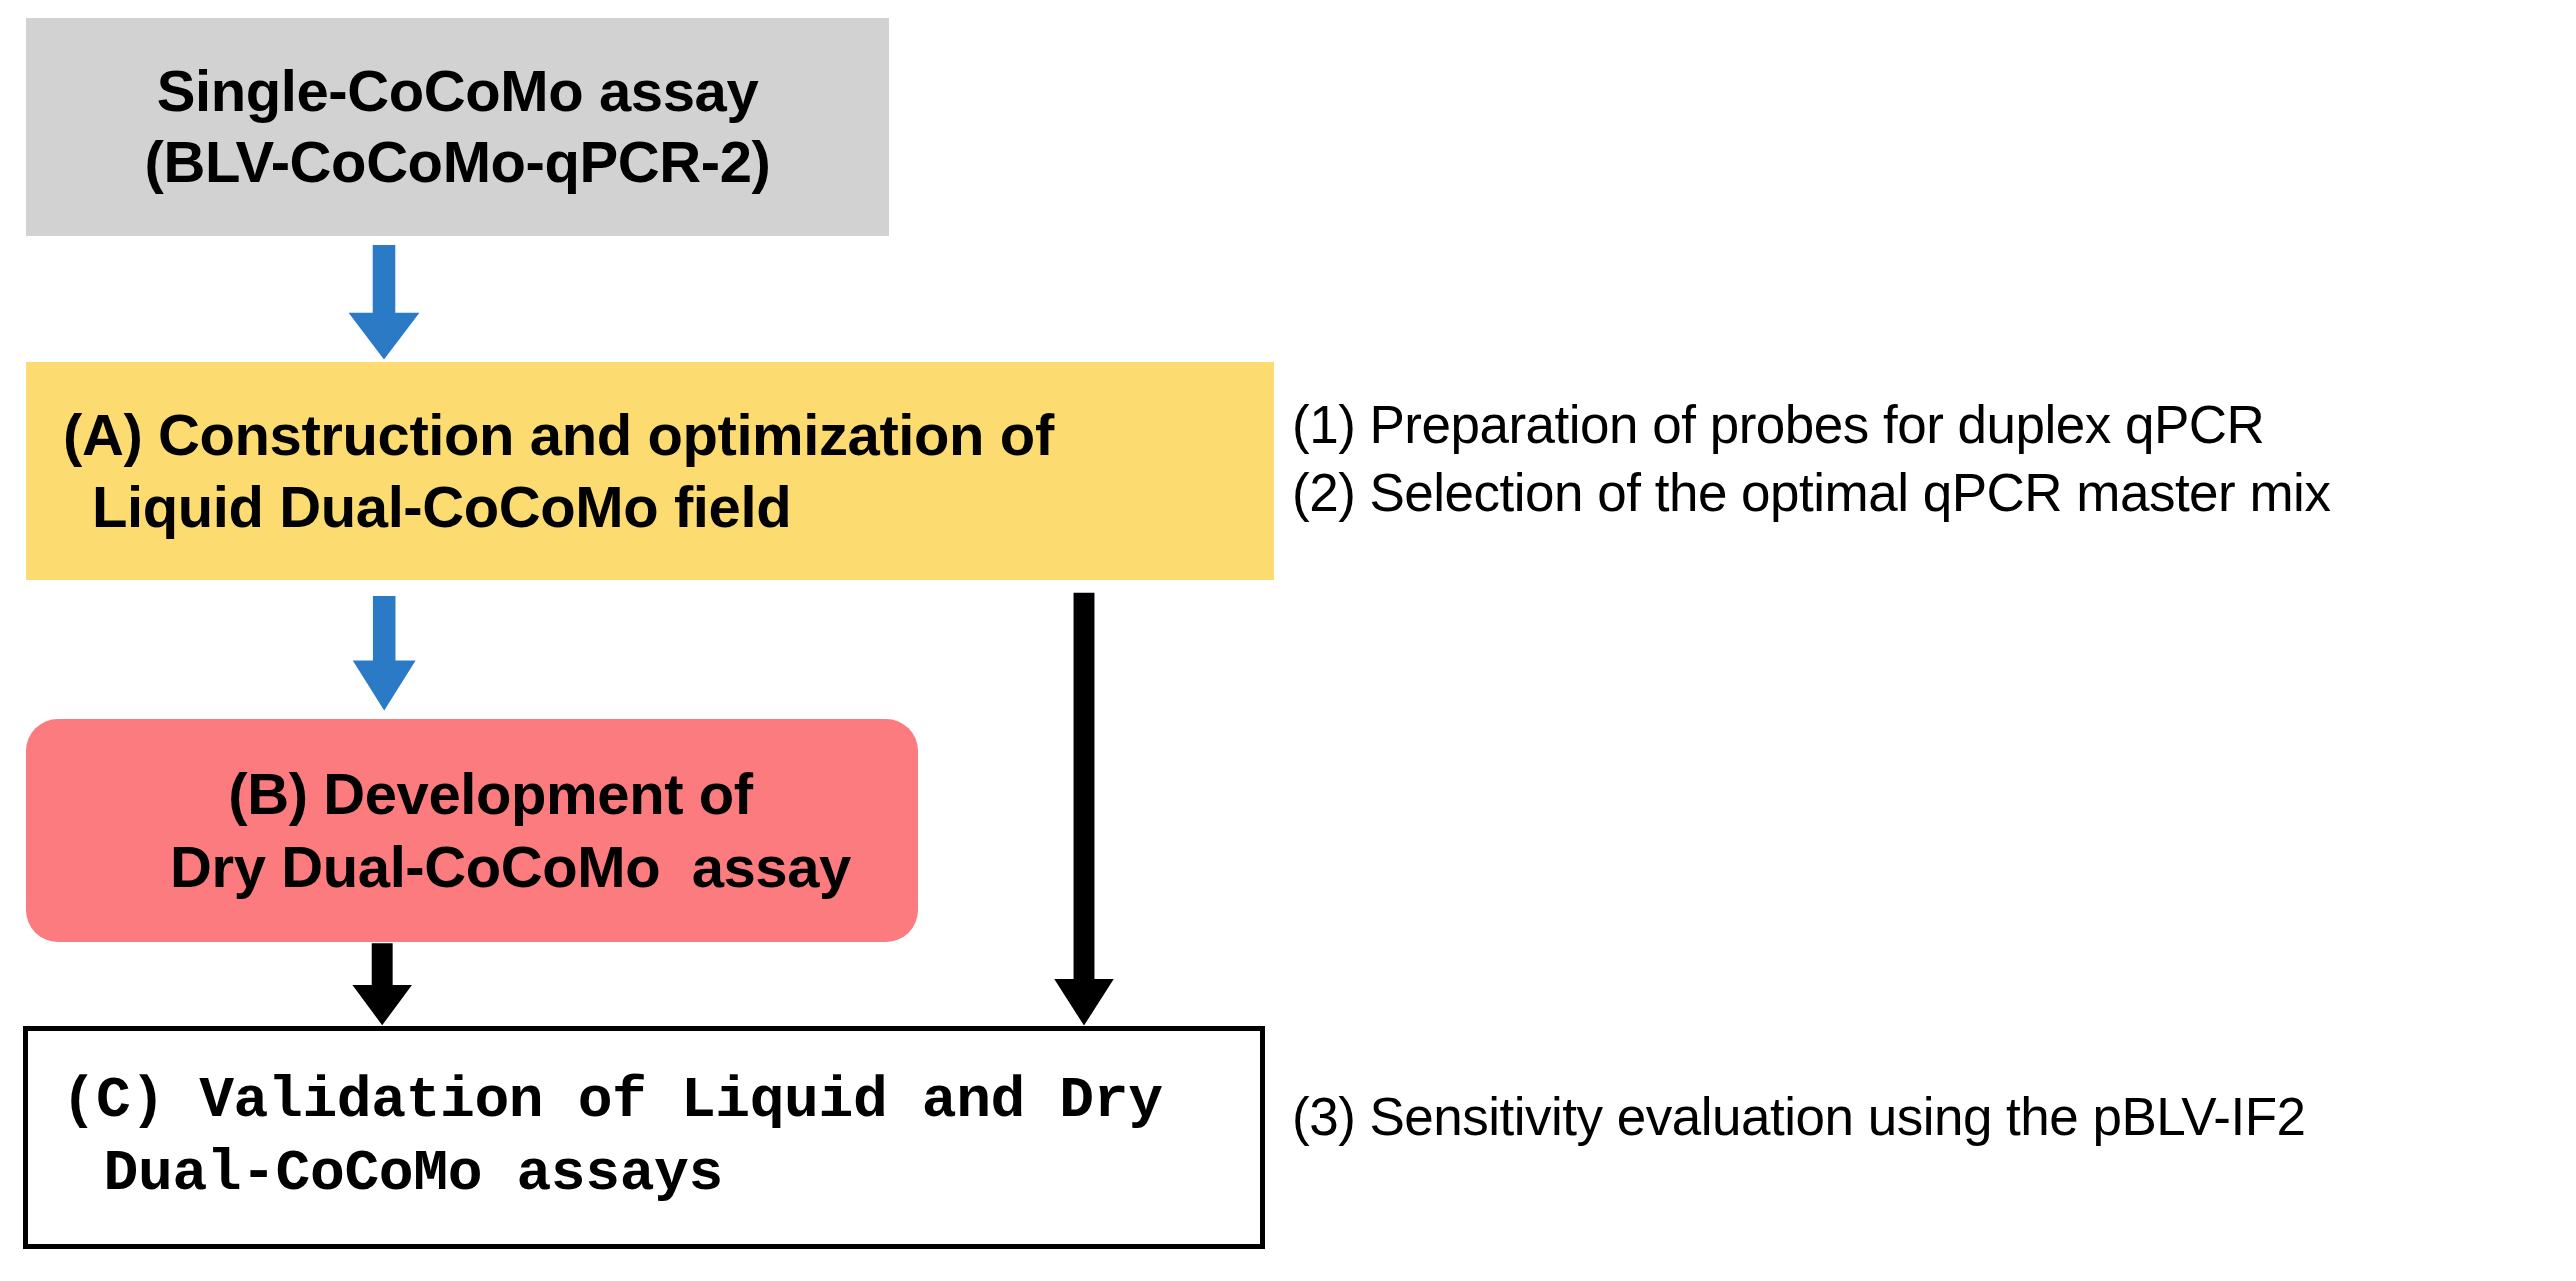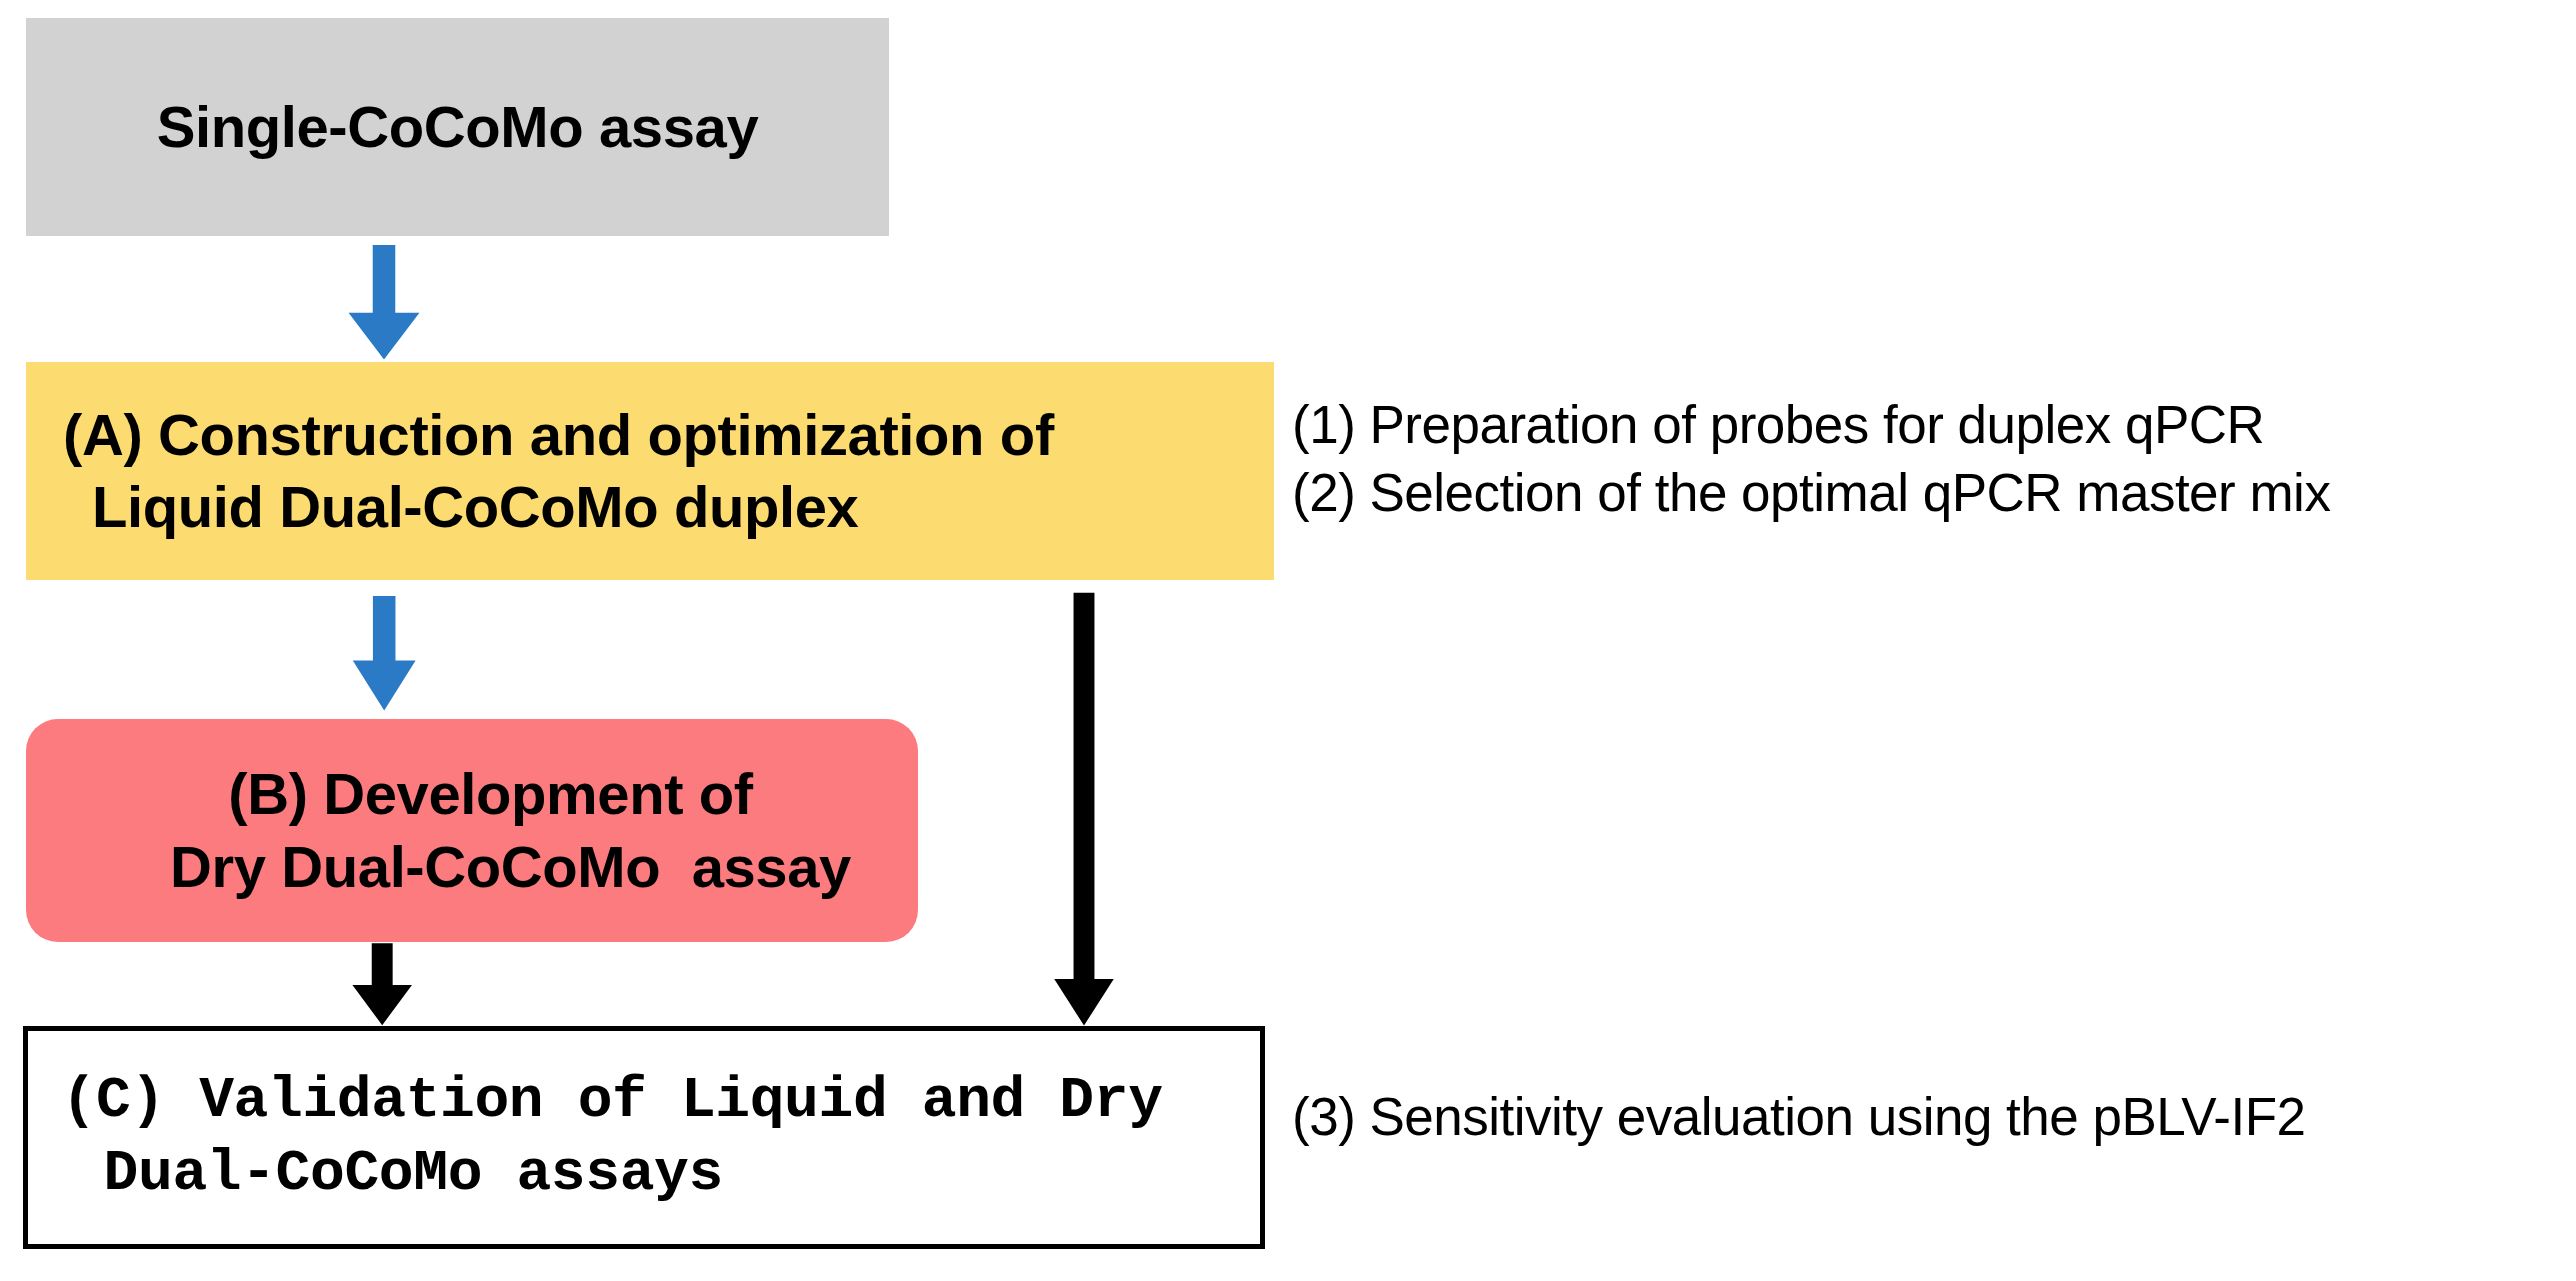--- a/index.html
+++ b/index.html
@@ -135,29 +135,30 @@
   #arrow-b-to-c      { left: 346px; top: 943px; }
   #arrow-a-to-c      { left: 1047px; top: 592px; }
 </style>
 </head>
 <body>
 
 <div id="canvas">
 
   <div class="box" id="box-source">
     <span class="line">Single-CoCoMo assay</span>
+    <span class="line">(BLV-CoCoMo-qPCR-2)</span>
   </div>
 
   <svg class="arrow-svg" id="arrow-source-to-a" width="84" height="116" viewBox="0 0 104 144">
     <path d="M38,0 L66,0 L66,84 L96,84 L52,142 L8,84 L38,84 Z" fill="#2a7ac6"></path>
   </svg>
 
   <div class="box" id="box-a">
     <span class="line">(A) Construction and optimization of</span>
-    <span class="line indent">Liquid Dual-CoCoMo duplex</span>
+    <span class="line indent">Liquid Dual-CoCoMo field</span>
   </div>
 
   <div class="annotations" id="ann-a">
     <span class="ann-line">(1) Preparation of probes for duplex qPCR</span>
     <span class="ann-line">(2) Selection of the optimal qPCR master mix</span>
   </div>
 
   <svg class="arrow-svg" id="arrow-a-to-b" width="78" height="116" viewBox="0 0 96 144">
     <path d="M33,0 L61,0 L61,80 L86,80 L47,142 L8,80 L33,80 Z" fill="#2a7ac6"></path>
   </svg>

